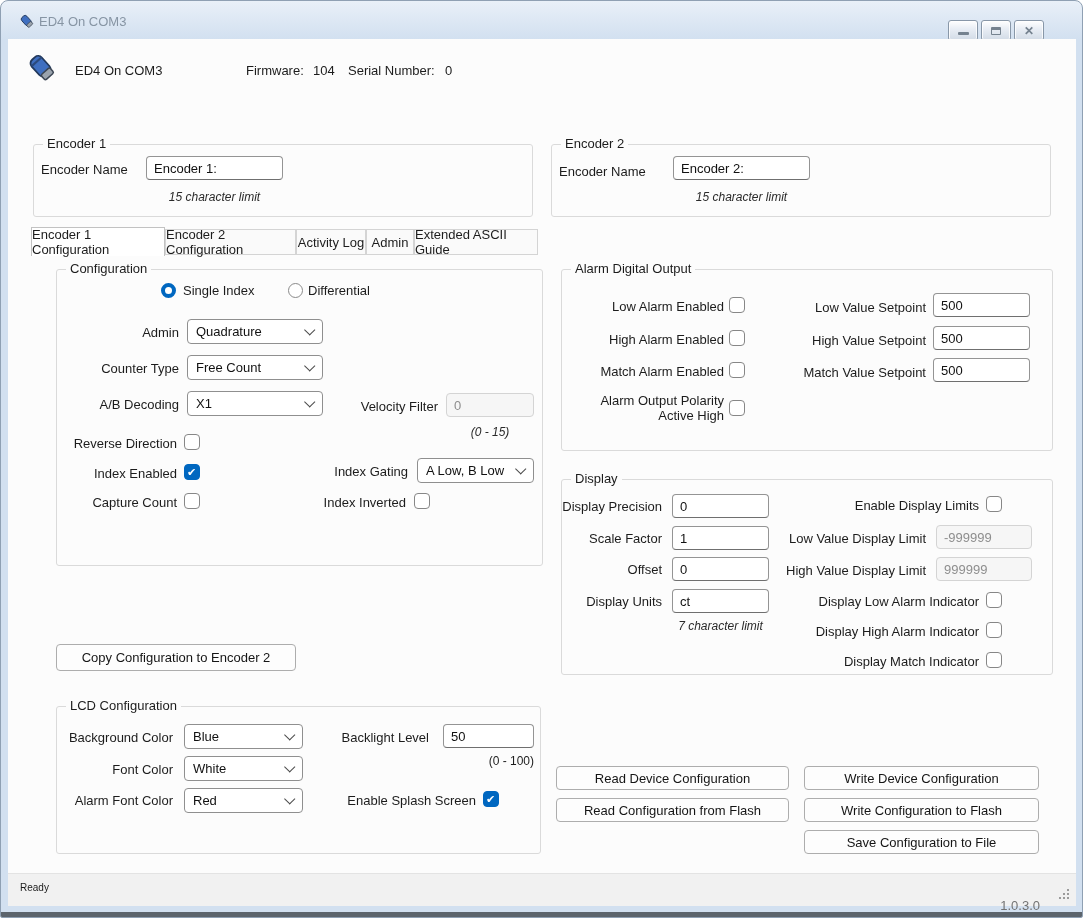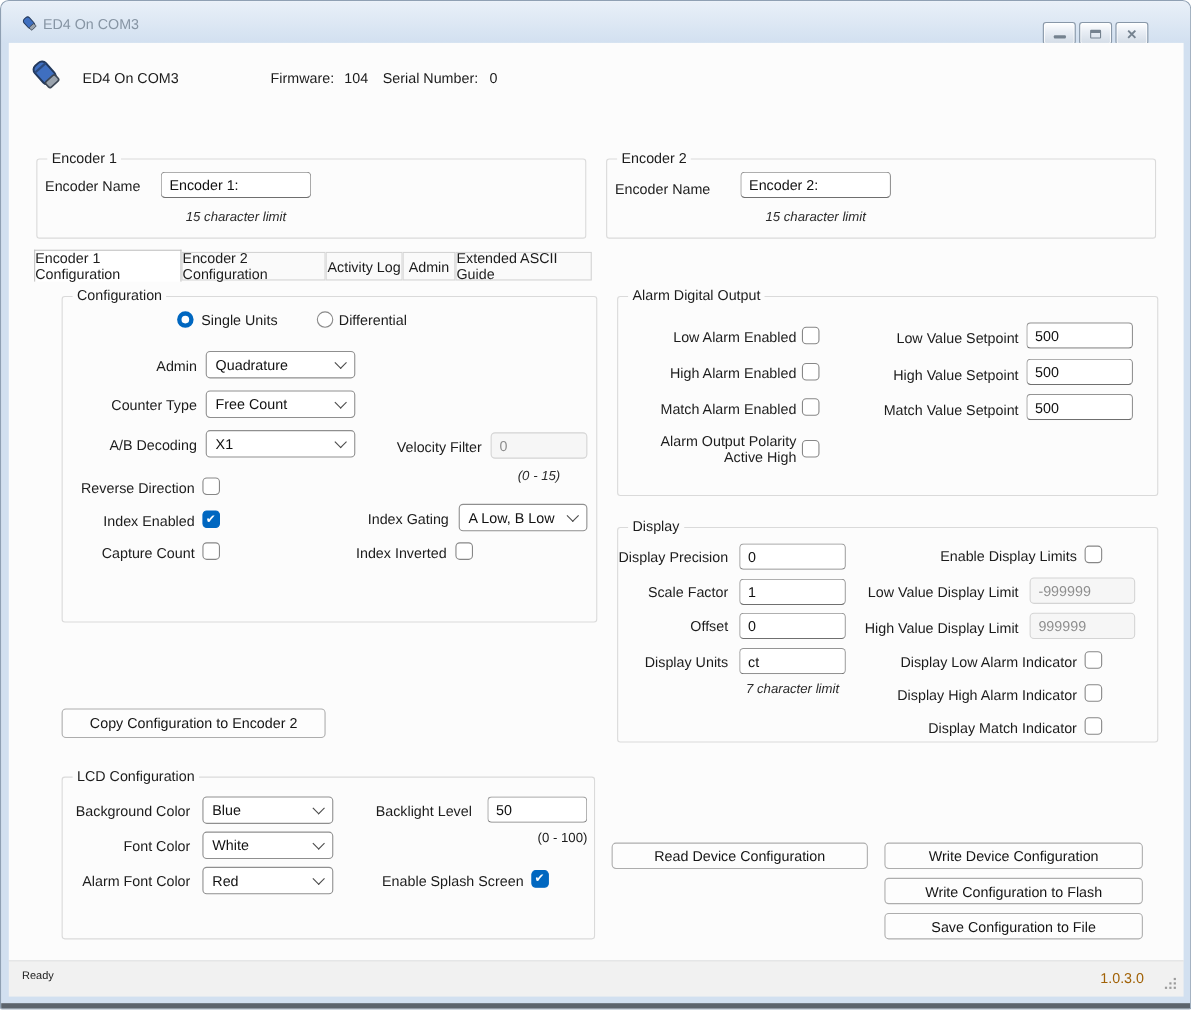--- a/index.html
+++ b/index.html
@@ -37,21 +37,21 @@
   .chk.checked::after{content:"\2714";position:absolute;left:2px;top:0px;color:#fff;font-size:11px;line-height:15px;}
   .radio{position:absolute;width:15px;height:15px;box-sizing:border-box;border:1px solid #8a8a8a;border-radius:50%;background:#fff;}
   .radio.checked{border:4.5px solid #0067c0;}
   .btn{position:absolute;box-sizing:border-box;border:1px solid #adadad;border-radius:4px;background:#fdfdfd;
     font-family:"Liberation Sans",sans-serif;font-size:13px;color:#151515;display:flex;align-items:center;justify-content:center;cursor:default;}
   .tab{position:absolute;top:228px;height:26px;box-sizing:border-box;border:1px solid #d4d4d4;background:#fafafa;
     display:flex;align-items:center;justify-content:center;font-size:13px;color:#1c1c1c;z-index:1;cursor:default;}
   .tab.active{background:#ffffff;border-color:#c2c2c2;border-bottom:none;top:226px;height:29px;z-index:2;}
   .statusbar{position:absolute;left:7px;top:872px;width:1068px;height:33px;background:#f1f1f1;border-top:1px solid #e3e3e3;box-sizing:border-box;}
   .status-left{position:absolute;left:12px;top:8px;font-size:10px;color:#1c1c1c;}
-  .status-right{position:absolute;right:36px;top:8px;font-size:13px;color:#a16207;}
+  .status-right{position:absolute;right:36px;top:24px;font-size:13px;color:#737373;}
   .grip{position:absolute;right:7px;bottom:7px;width:12px;height:12px;}
   .grip i{position:absolute;width:2px;height:2px;background:#9b9b9b;}
 </style>
 </head>
 <body>
 
 <div class="screen">
   <div id="window">
 
     <svg class="title-icon" viewBox="0 0 24 24">
@@ -105,21 +105,21 @@
     <div class="tab active" style="left:30px;width:134px;">Encoder 1 Configuration</div>
     <div class="tab" style="left:164px;width:131px;">Encoder 2 Configuration</div>
     <div class="tab" style="left:295px;width:70px;">Activity Log</div>
     <div class="tab" style="left:365px;width:48px;">Admin</div>
     <div class="tab" style="left:413px;width:124px;">Extended ASCII Guide</div>
 
     <div class="group" style="left:55px;top:268px;width:487px;height:297px;">
       <span class="group-label">Configuration</span>
     </div>
     <span class="radio checked" style="left:160px;top:282px;"></span>
-    <div class="lbl" style="left:182px;top:282px;">Single Units</div>
+    <div class="lbl" style="left:182px;top:282px;">Single Index</div>
     <span class="radio" style="left:287px;top:282px;"></span>
     <div class="lbl" style="left:307px;top:282px;">Differential</div>
 
     <div class="lbl r" style="left:78px;top:324px;width:100px;">Admin</div>
     <div class="combo" style="left:186px;top:318px;width:136px;">
       <span>Quadrature</span>
         <span class="chev"></span>
     </div>
     <div class="lbl r" style="left:78px;top:360px;width:100px;">Counter Type</div>
     <div class="combo" style="left:186px;top:354px;width:136px;">
@@ -220,20 +220,21 @@
         <span class="chev"></span>
     </div>
     <div class="lbl r" style="left:338px;top:729px;width:90px;">Backlight Level</div>
     <input class="textbox" style="left: 442px; top: 723px; width: 91px;" value="50">
     <div class="lbl c small" style="left:442px;top:752px;width:91px;text-align:right;">(0 - 100)</div>
     <div class="lbl r" style="left:340px;top:792px;width:135px;">Enable Splash Screen</div>
     <span class="chk checked" style="left:482px;top:790px;"></span>
 
     <div class="btn" style="left:555px;top:765px;width:233px;height:24px;">Read Device Configuration</div>
     <div class="btn" style="left:803px;top:765px;width:235px;height:24px;">Write Device Configuration</div>
+    <div class="btn" style="left:555px;top:797px;width:233px;height:24px;">Read Configuration from Flash</div>
     <div class="btn" style="left:803px;top:797px;width:235px;height:24px;">Write Configuration to Flash</div>
     <div class="btn" style="left:803px;top:829px;width:235px;height:24px;">Save Configuration to File</div>
 
     <div class="statusbar">
       <span class="status-left">Ready</span>
       <span class="status-right">1.0.3.0</span>
       <span class="grip">
         <i style="right:0;bottom:0;position:absolute;"></i>
         <i style="right:4px;bottom:0;position:absolute;"></i>
         <i style="right:0;bottom:4px;position:absolute;"></i>

